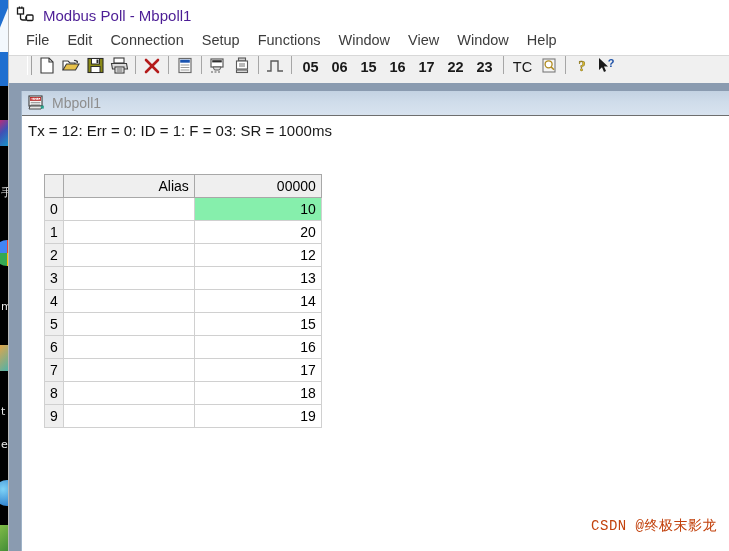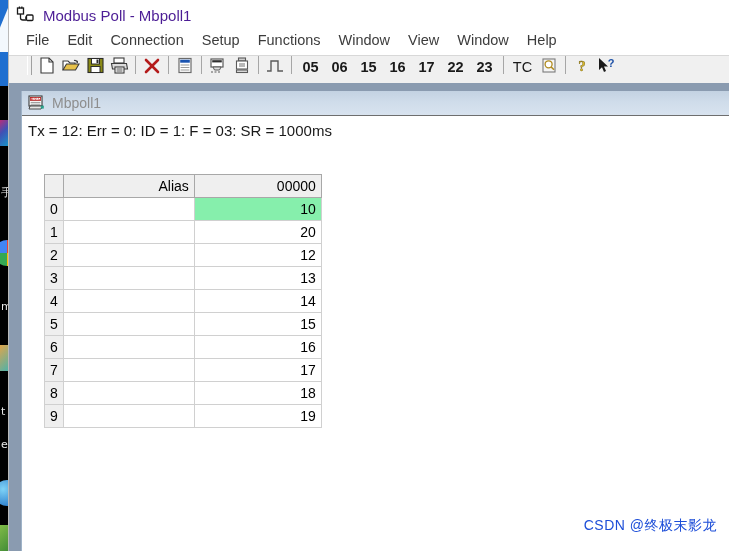--- a/index.html
+++ b/index.html
@@ -228,22 +228,22 @@
     background: #86efac;
     color: #ffffff;
   }
 
   
   #watermark {
     position: absolute;
     right: 12px;
     bottom: 16px;
     font-size: 14px;
-    color: #1d4ed8;
-    font-family: Liberation Sans, sans-serif;
+    color: #c2410c;
+    font-family: Liberation Mono, monospace;
     white-space: nowrap;
     letter-spacing: .5px;
   }
 </style>
 </head>
 <body>
 
 <div id="desktop-strip">
   <div id="desk-edge-blue">
     <div class="sail"></div>

